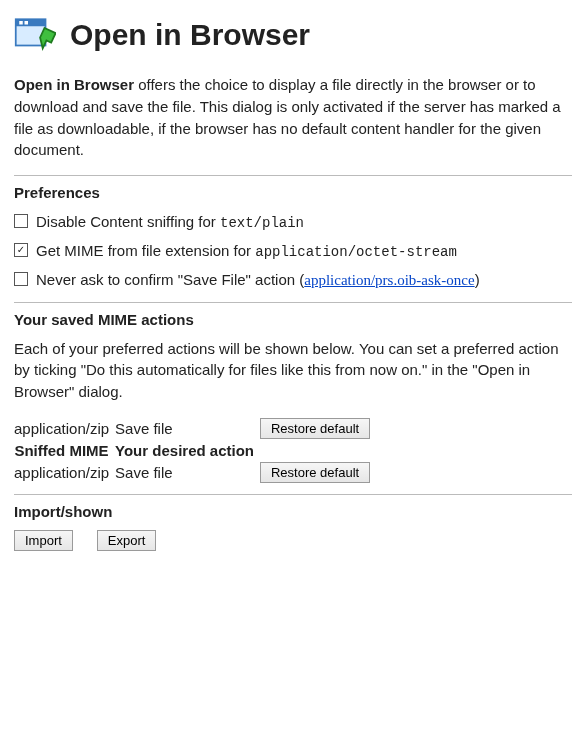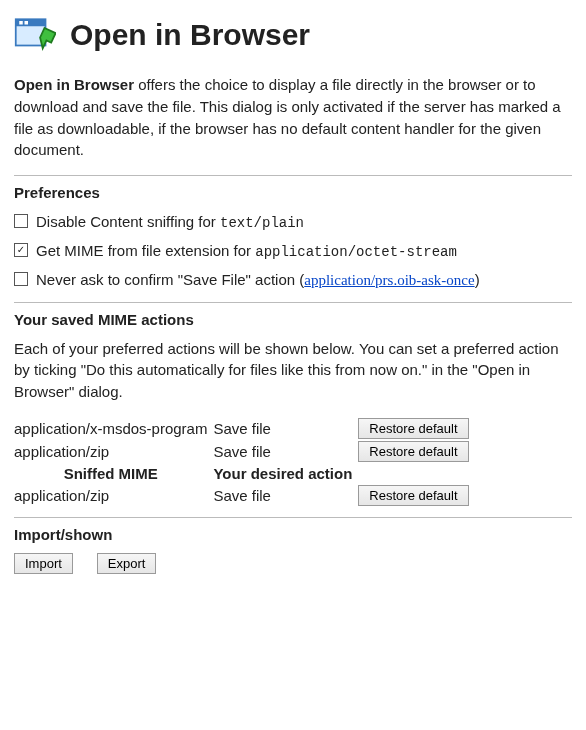--- a/index.html
+++ b/index.html
@@ -100,25 +100,20 @@
 
 <hr>
 
 <h2>Your saved MIME actions</h2>
 
 <p class="intro">Each of your preferred actions will be shown below. You can set a preferred action by ticking "Do this automatically for files like this from now on." in the "Open in Browser" dialog.</p>
 
 <table>
   <tbody>
   <tr>
-    <td>application/x-msdos-program</td>
-    <td>Save file</td>
-    <td><button class="restore">Restore default</button></td>
-  </tr>
-  <tr>
     <td>application/zip</td>
     <td>Save file</td>
     <td><button class="restore">Restore default</button></td>
   </tr>
   <tr>
     <th>Sniffed MIME</th>
     <th>Your desired action</th>
     <th></th>
   </tr>
   <tr>

